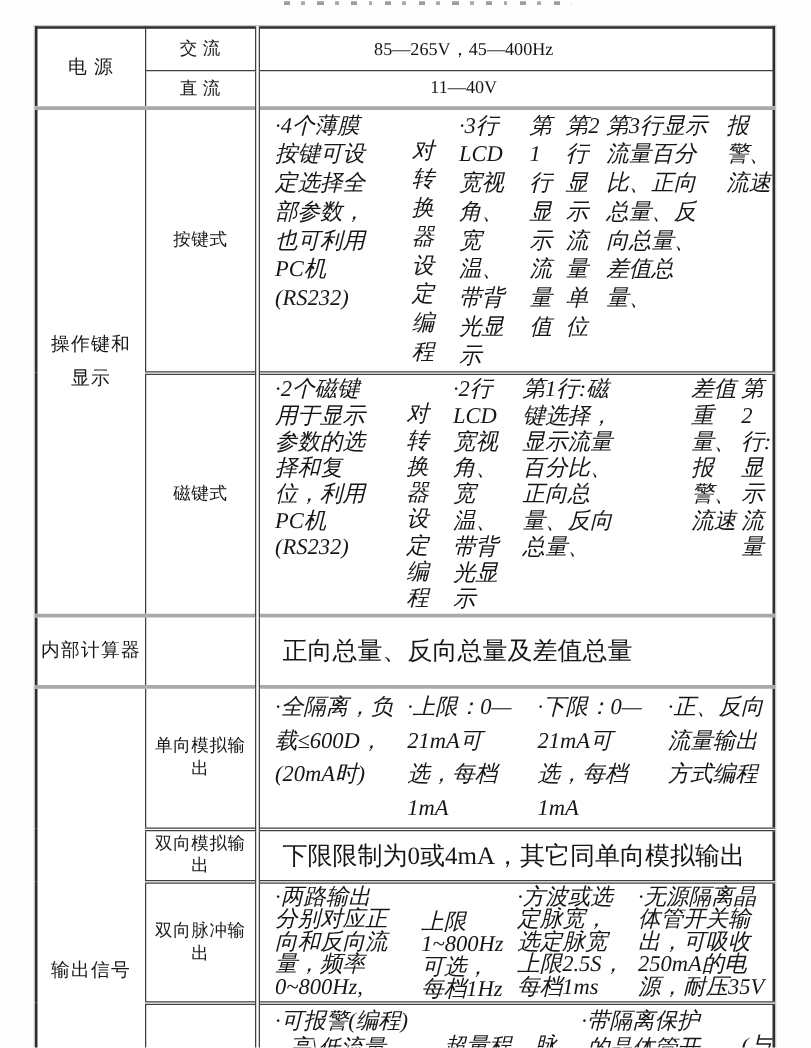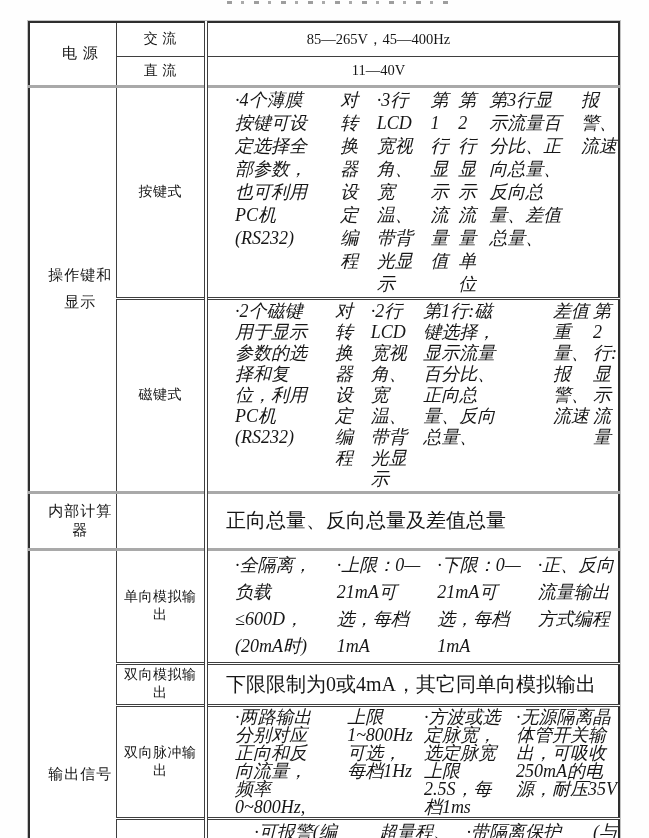--- a/index.html
+++ b/index.html
@@ -20,21 +20,21 @@
   }
 
   table.spec {
     position:absolute; top:21px; left:28px;
     width:590px; table-layout:fixed;
     border-collapse:collapse;
     border:2px solid #2e2e2e;
     box-shadow:0 0 0 1px #c4c4c4;
     background:#fff;
   }
-  td { border:1px solid #3f3f3f; vertical-align:middle; overflow:hidden;padding-left:16px; }
+  td { border:1px solid #3f3f3f; vertical-align:middle; overflow:hidden; }
 
   
   tr.sec > td { border-top:3px solid #a9a9a9; }
   
   tr.dbl > td { border-top:3px double #3f3f3f; }
   
   td.c3 { border-left:4px double #3f3f3f; }
 
   td.cat { font-size:15px; text-align:center; letter-spacing:1px; }
   td.cat .l2 { margin-top:8px; }
@@ -45,21 +45,21 @@
 
   .lines { display:flex; flex-direction:row; justify-content:center; height:100%; font-size:18px;font-style:italic; }
   .lh23 .lines div { line-height:23px; }
   .lh21 .lines div { line-height:21px; }
   .lh27 .lines div { line-height:27px; }
   .lh18 .lines div { line-height:18px; }
   .lh22 .lines div { line-height:22px;text-align:right; }
 
   .f  { padding-left:4px;  }   
   .b  { padding-left:11px; }   
-  .c  { padding-left:25px; }   
+  .c  { padding-left:25px;margin-top:20px; }   
   .c2 { padding-left:50px; }   
 </style>
 </head>
 <body>
 
 <div class="sheet">
   <div class="top-frag"></div>
 
   <table class="spec">
     <colgroup>

